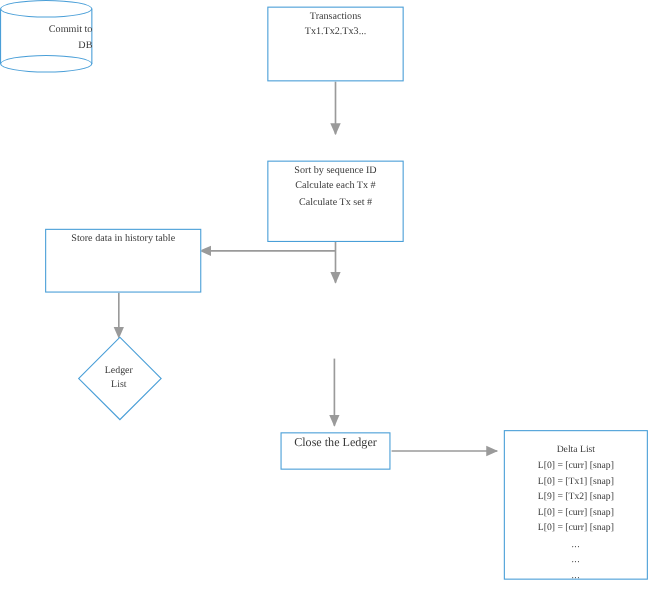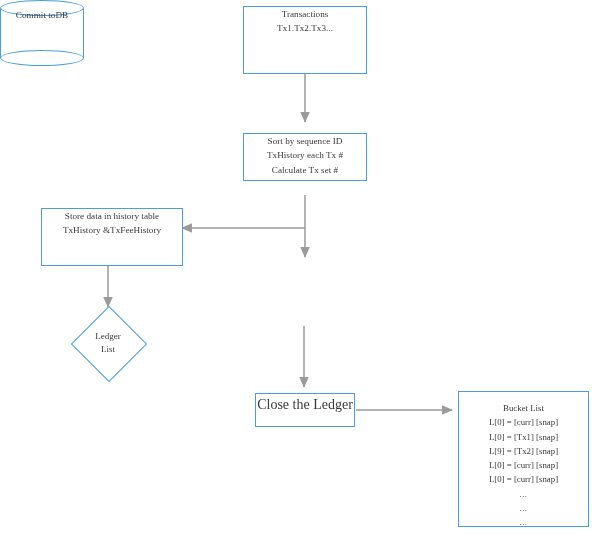--- a/index.html
+++ b/index.html
@@ -38,22 +38,22 @@
     text-align: center;
     font-size: 9.2px;
     line-height: 1.55;
     color: #3a3a3a;
     z-index: 3;
   }
   .node .ln { display: block; white-space: pre; }
 
   
   #node-transactions { left: 243px; top: 6px;   width: 124px; height: 68px; }
-  #node-sort         { left: 243px; top: 133px; width: 124px; height: 48px; }
-  #node-close-ledger { left: 255px; top: 393px; width: 100px; height: 34px; font-size: 14px; }
+  #node-sort         { left: 243px; top: 146px; width: 124px; height: 74px; }
+  #node-close-ledger { left: 255px; top: 393px; width: 100px; height: 34px; font-size: 11px; }
 
   
   #node-history { left: 41px; top: 208px; width: 142px; height: 58px; }
 
   
   #node-bucket {
     left: 458px; top: 391px; width: 131px; height: 136px;
     justify-content: flex-start;
     padding-top: 9px;
     font-size: 8.8px;
@@ -117,22 +117,22 @@
     border-radius: 50%;
     background: #ffffff;
   }
   #node-db .cyl-top { top: 0; }
   #node-db .cyl-bottom { top: 50px; background: transparent; }
   #node-db .cyl-text {
     position: absolute;
     left: 0; top: 8px;
     width: 84px; height: 52px;
     display: flex;
-    flex-direction: row;
-    align-items: flex-start;
+    flex-direction: column;
+    align-items: flex-end;
     justify-content: center;
     font-size: 9.2px;
     line-height: 1.6;
     color: #3a3a3a;
     text-align: center;
     z-index: 2;
   }
 </style>
 </head>
 <body>
@@ -171,27 +171,26 @@
     </g>
   </svg>
 
   <div class="node" id="node-transactions">
     <span class="ln">Transactions</span>
     <span class="ln">Tx1.Tx2.Tx3...</span>
   </div>
 
   <div class="node" id="node-sort">
     <span class="ln">Sort by sequence ID</span>
-    <span class="ln">TxHistory each Tx #</span>
+    <span class="ln">Calculate each Tx #</span>
     <span class="ln">Calculate Tx set #</span>
   </div>
 
   <div class="node" id="node-history">
     <span class="ln">Store data in history table</span>
-    <span class="ln">TxHistory &amp;TxFeeHistory</span>
   </div>
 
   <div id="node-diamond">
     <div class="dia-shape"></div>
     <div class="dia-text">
       <span class="ln">Ledger</span>
       <span class="ln">List</span>
     </div>
   </div>
 
@@ -203,21 +202,21 @@
       <span class="ln">Commit to</span>
       <span class="ln">DB</span>
     </div>
   </div>
 
   <div class="node" id="node-close-ledger">
     <span class="ln">Close the Ledger</span>
   </div>
 
   <div class="node" id="node-bucket">
-    <span class="ln">Bucket List</span>
+    <span class="ln">Delta List</span>
     <span class="ln">L[0] = [curr] [snap]</span>
     <span class="ln">L[0] = [Tx1] [snap]</span>
     <span class="ln">L[9] = [Tx2] [snap]</span>
     <span class="ln">L[0] = [curr] [snap]</span>
     <span class="ln">L[0] = [curr] [snap]</span>
     <span class="ln dots">...</span>
     <span class="ln dots">...</span>
     <span class="ln dots">...</span>
   </div>
 

